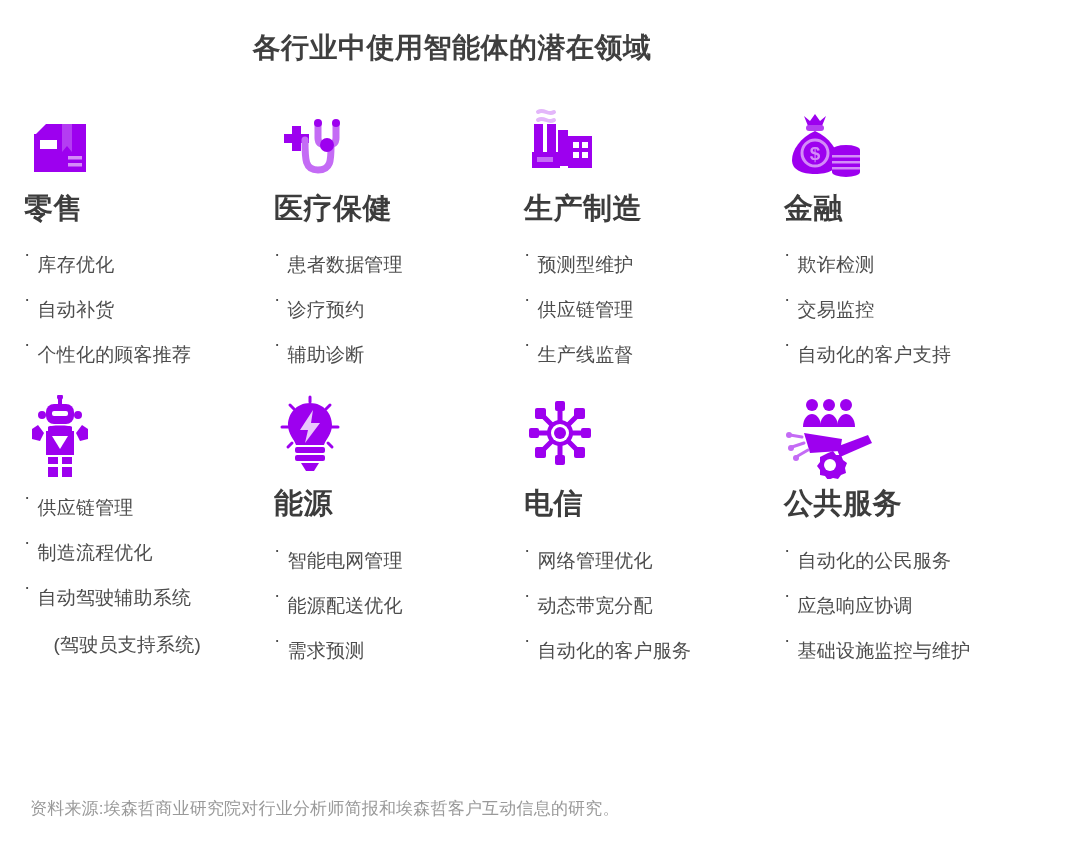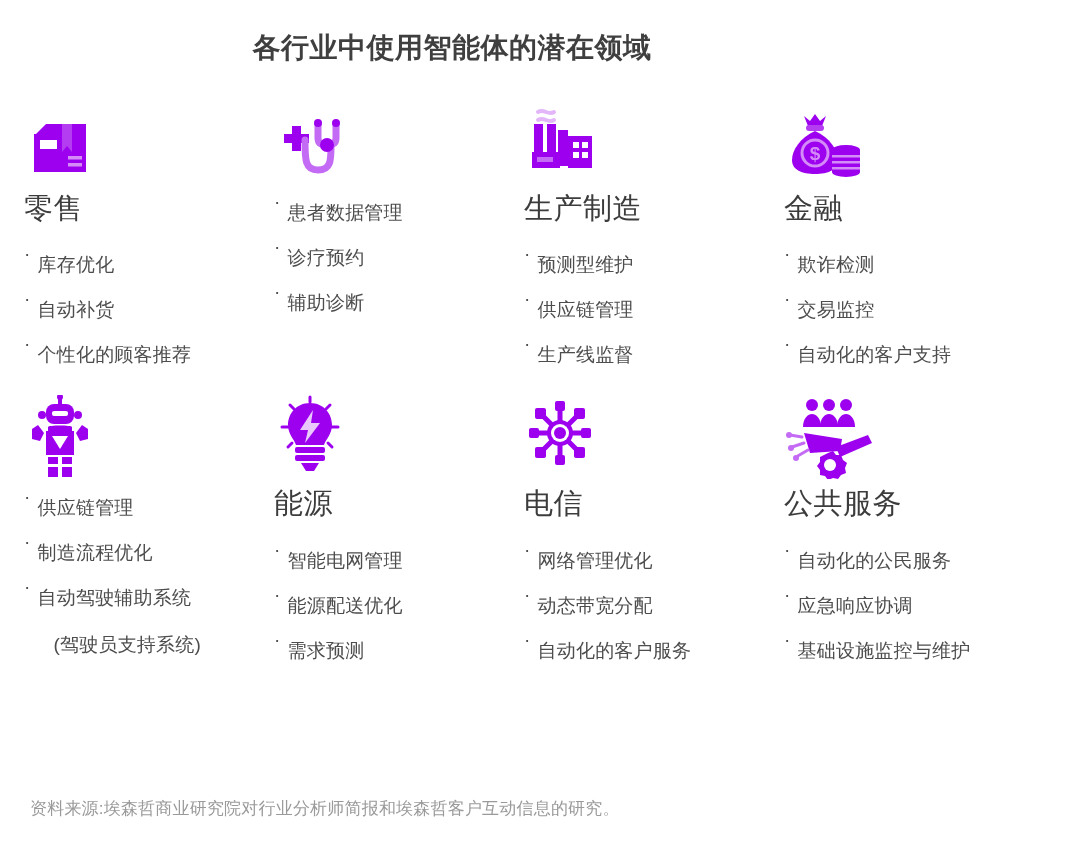--- a/index.html
+++ b/index.html
@@ -44,21 +44,21 @@
     height: 82px;
     display: flex;
     align-items: flex-end;
     margin-bottom: 8px;
   }
   .icon-wrap svg {
     display: block;
   }
   .cat-title {
     font-size: 29px;
-    font-weight: normal;
+    font-weight: bold;
     color: #3c3c3c;
     margin: 0 0 18px 0;
     line-height: 1.15;
     letter-spacing: 0.5px;
   }
   .bullets {
     list-style: none;
     margin: 0;
     padding: 0;
   }
@@ -140,20 +140,21 @@
       <div class="icon-wrap">
         <svg width="80" height="72" viewBox="0 0 80 72">
           <path d="M10 22 L18 22 L18 14 L27 14 L27 22 L35 22 L35 31 L27 31 L27 39 L18 39 L18 31 L10 31 Z" fill="#9d00ef"></path>
           <path d="M31 28 C31 48 31 58 44 58 C57 58 57 48 57 34" fill="none" stroke="#c46bf5" stroke-width="7" stroke-linecap="round"></path>
           <path d="M44 12 L44 26 C44 33 50 33 53 33 C56 33 62 33 62 26 L62 12" fill="none" stroke="#c46bf5" stroke-width="7" stroke-linecap="round"></path>
           <circle cx="44" cy="11" r="4" fill="#9d00ef"></circle>
           <circle cx="62" cy="11" r="4" fill="#9d00ef"></circle>
           <circle cx="53" cy="33" r="7" fill="#9d00ef"></circle>
         </svg>
       </div>
+      <div class="cat-title">医疗保健</div>
       <ul class="bullets">
         <li>
             <span class="dot">·</span>
             <span class="txt">患者数据管理</span>
           </li>
         <li>
             <span class="dot">·</span>
             <span class="txt">诊疗预约</span>
           </li>
         <li>

